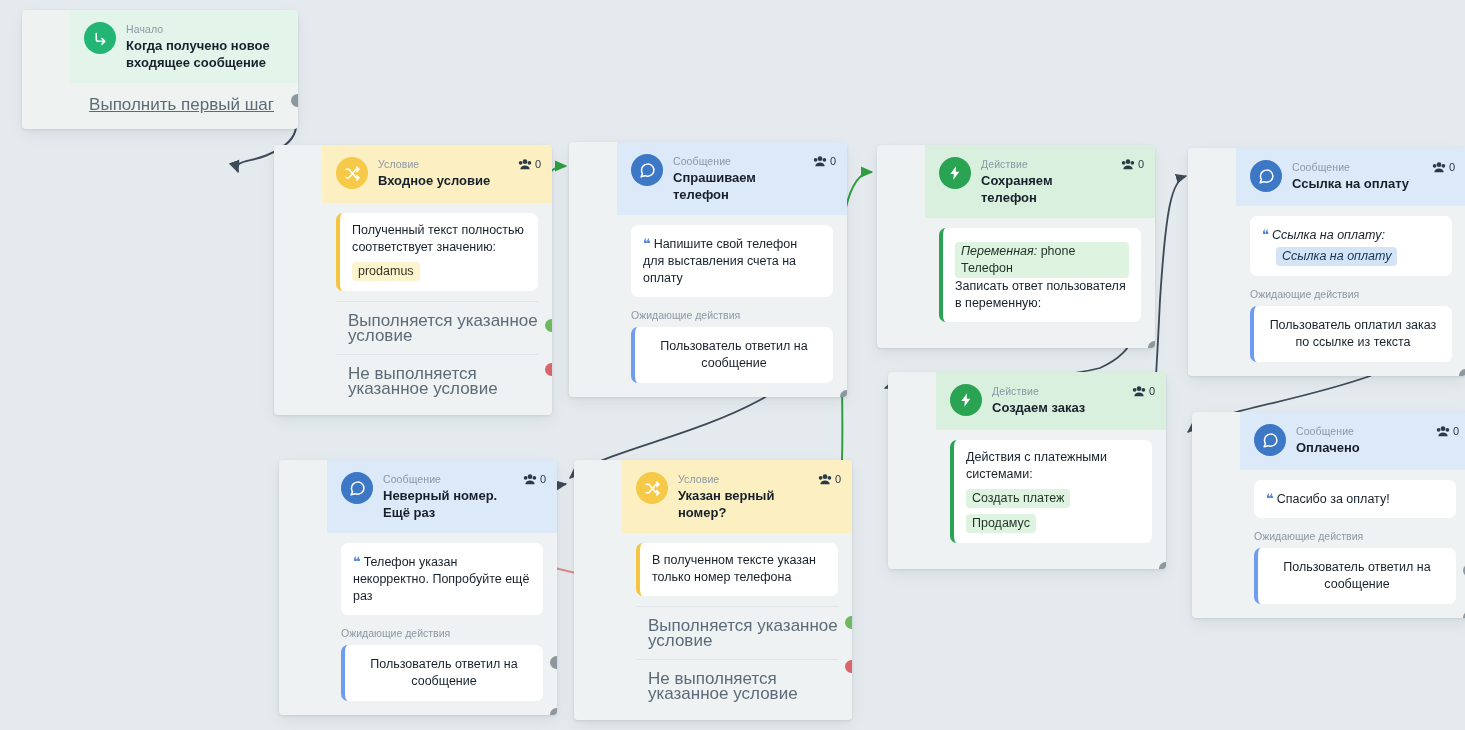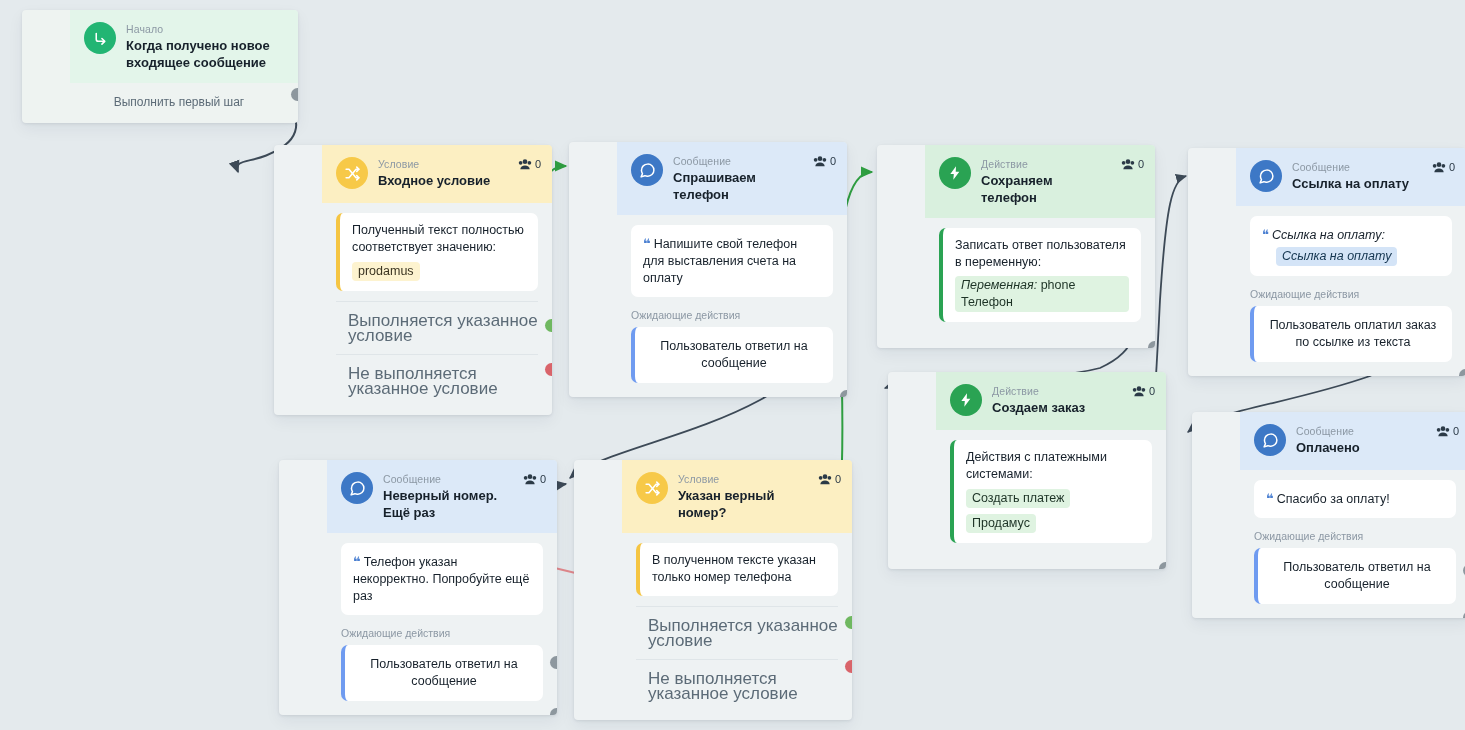--- a/index.html
+++ b/index.html
@@ -145,21 +145,21 @@
           <path d="M6 5 v8 a3 3 0 0 0 3 3 h8"></path>
           <path d="M14 12 l4 4 l-4 4"></path>
         </svg>
       </div>
       <div class="node-headtext">
         <div class="node-kind">Начало</div>
         <div class="node-title">Когда получено новое
 входящее сообщение</div>
       </div>
     </div>
-    <div style="padding:12px 24px 14px 14px;text-align:center;font-size:12px;color:#5c6b77;">
+    <div style="padding:12px 24px 14px 14px;text-align:right;font-size:17px;color:#5c6b77;text-decoration:underline;">
       <span>Выполнить первый шаг</span>
     </div>
     <div class="dot dot-gray" style="right:-6px;bottom:22px;"></div>
   </div>
 
   <div class="node" style="left:274px;top:145px;width:230px;">
     <div class="node-header" style="background:#fcefc2;">
       <div class="node-badge" style="background:#f7c948;">
         <svg width="17" height="17" viewBox="0 0 24 24" fill="none" stroke="#fff" stroke-width="2.2" stroke-linecap="round" stroke-linejoin="round">
           <path d="M3 6h4l10 12h4"></path>
@@ -252,24 +252,24 @@
           <circle cx="12" cy="6" r="4"></circle>
             <circle cx="4.5" cy="8" r="3.2"></circle>
           <circle cx="19.5" cy="8" r="3.2"></circle>
             <path d="M4 19c0-4 3.6-6.5 8-6.5s8 2.5 8 6.5z"></path>
         </svg>
         <span>0</span>
       </div>
     </div>
     <div class="node-body" style="padding-bottom:26px;">
       <div class="panel bar-green">
-        <div>Записать ответ пользователя в переменную:</div>
         <div style="margin-top:5px;">
           <span class="tag tag-green"><span class="em">Переменная:</span> <span>phone Телефон</span></span>
         </div>
+        <div>Записать ответ пользователя в переменную:</div>
       </div>
     </div>
     <div class="dot dot-gray" style="right:-6px;bottom:-6px;"></div>
   </div>
 
   <div class="node" style="left:1188px;top:148px;width:230px;">
     <div class="node-header" style="background:#dce9f8;">
       <div class="node-badge" style="background:#3d78c6;">
         <svg width="17" height="17" viewBox="0 0 24 24" fill="none" stroke="#fff" stroke-width="2.1" stroke-linecap="round" stroke-linejoin="round">
           <path d="M21 11.5a8.4 8.4 0 0 1-9 8.5 9.6 9.6 0 0 1-3.8-.7L3 21l1.9-4.6A8.3 8.3 0 0 1 3.5 11.5 8.4 8.4 0 0 1 12 3a8.4 8.4 0 0 1 9 8.5z"></path>

